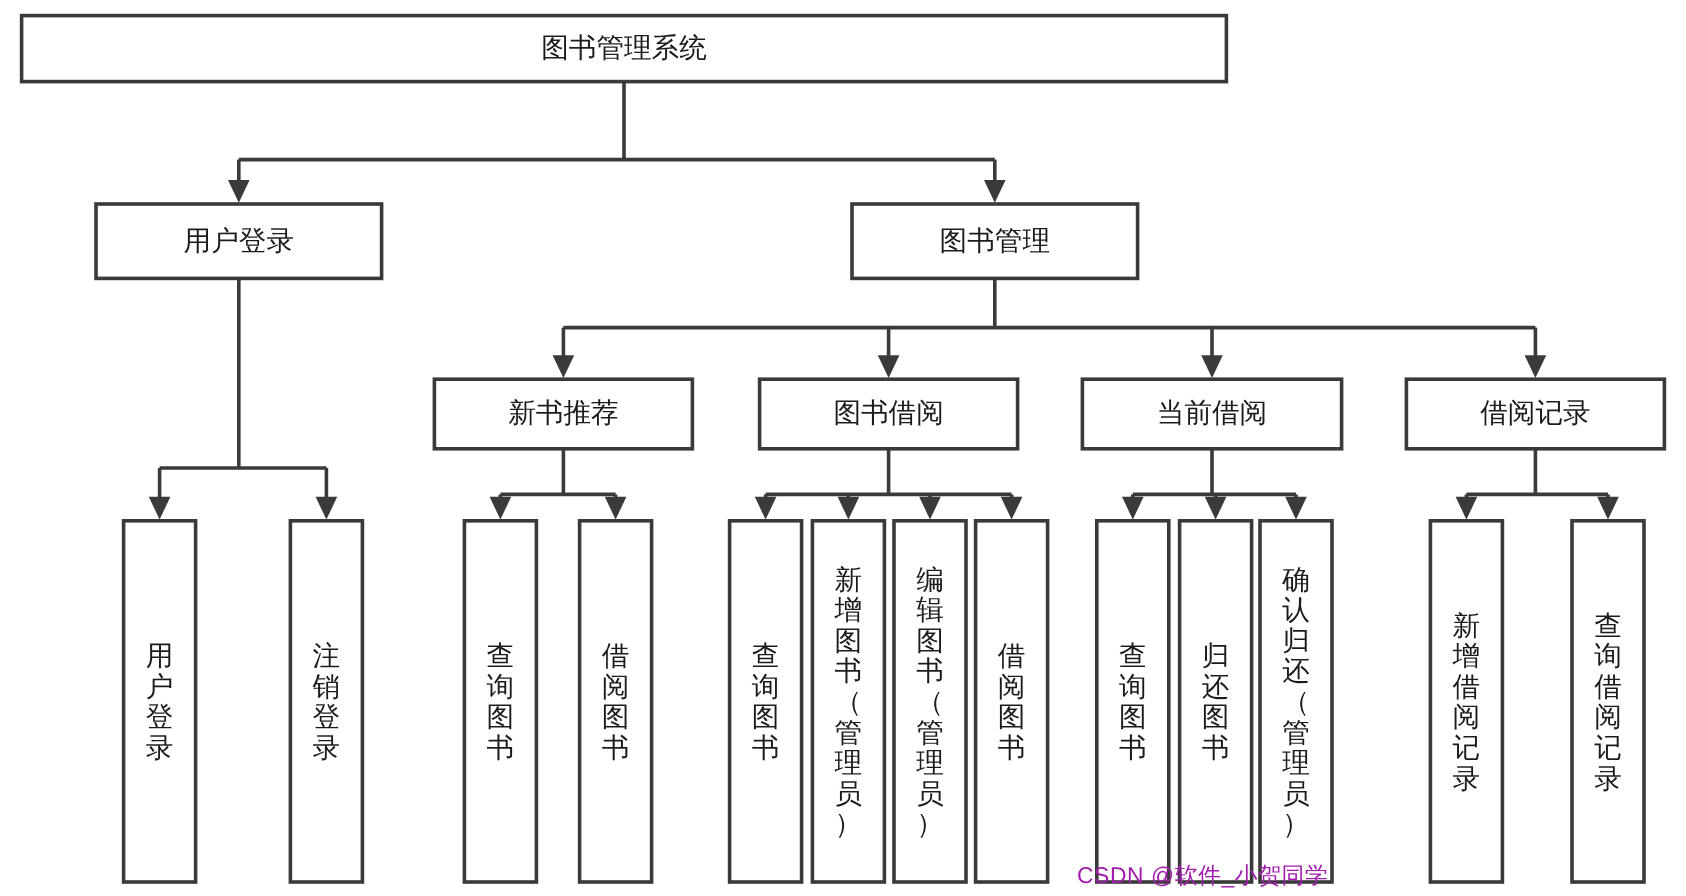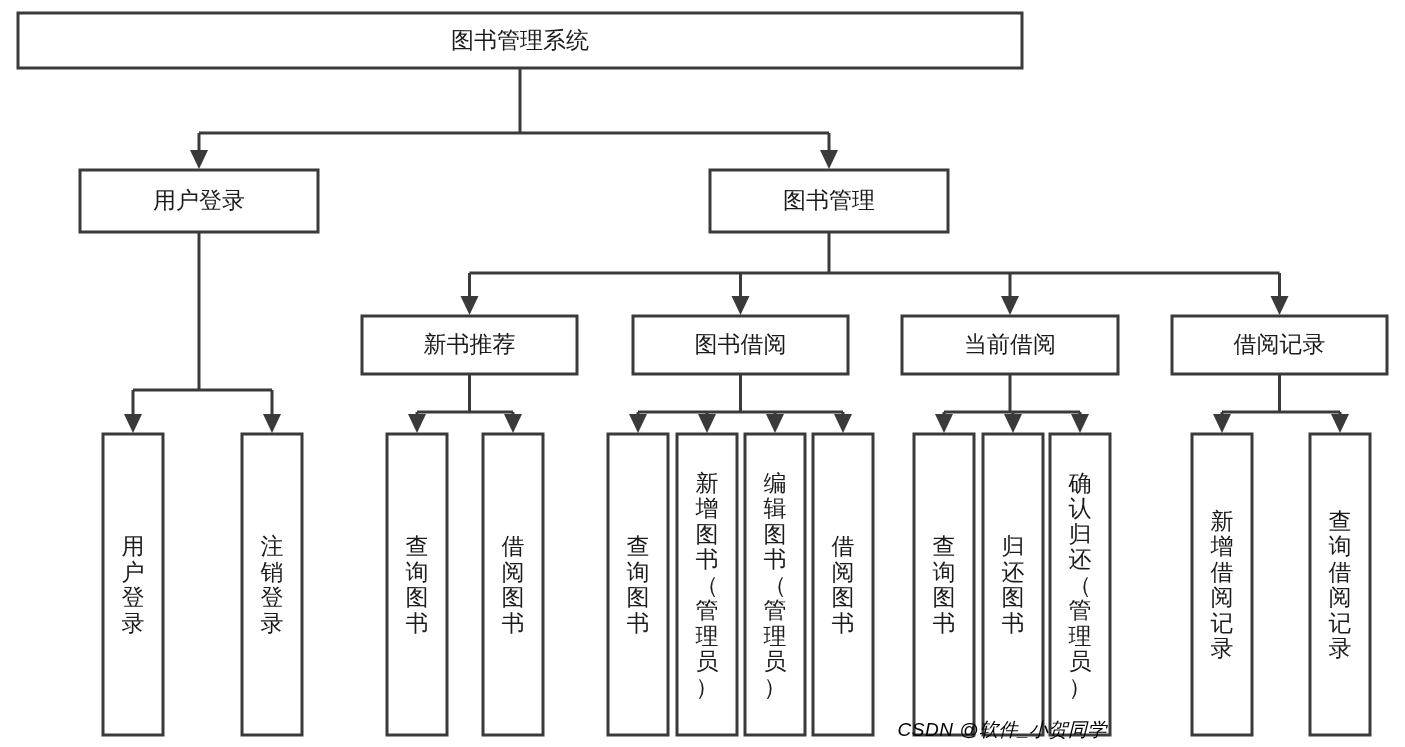--- a/index.html
+++ b/index.html
@@ -52,24 +52,23 @@
     font-size: 23px;
     fill: #1b1b1b;
     text-anchor: middle;
   }
   .watermark {
     position: absolute;
     right: 14px;
     bottom: 4px;
     font-family: "Liberation Sans", "DejaVu Sans", sans-serif;
     font-size: 19px;
-    color: #000000;
+    color: #a21caf;
     white-space: nowrap;
     letter-spacing: 0.5px;
-    font-style: italic;
   }
 </style>
 </head>
 <body>
 
 <div id="diagram-root">
   <svg class="flow" viewBox="0 0 1405 747">
     <g id="edges-layer">
         <line x1="520" y1="68" x2="520" y2="133" class="edge-line"></line>
         <line x1="199" y1="133" x2="829" y2="133" class="edge-line"></line>

